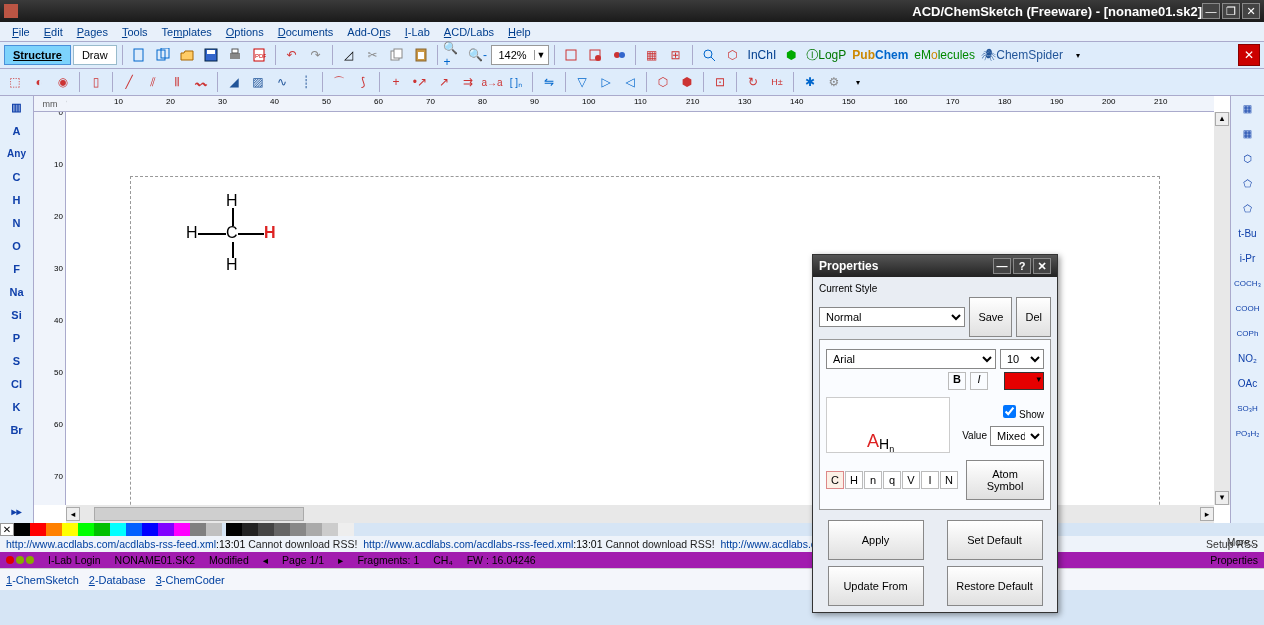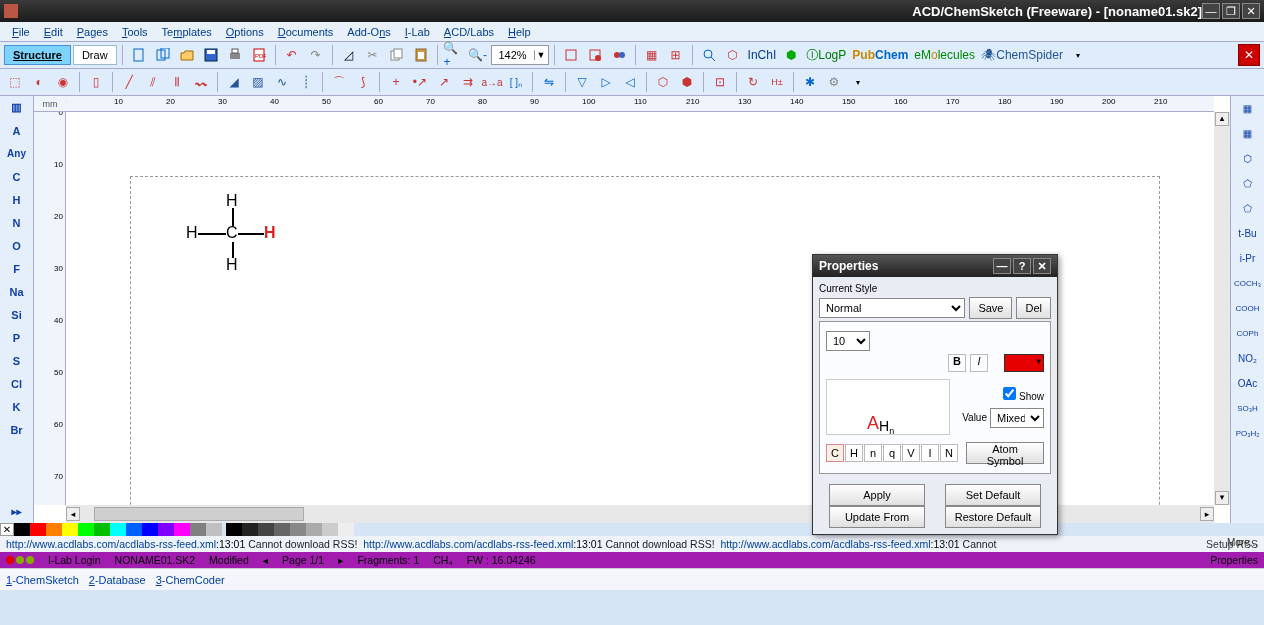--- a/index.html
+++ b/index.html
@@ -64,35 +64,35 @@
 
 
 .props { position: absolute; left: 812px; top: 158px; width: 246px; background: #e9edf3; border: 1px solid #333; box-shadow: 2px 2px 6px rgba(0,0,0,0.4); }
 .props .phdr { background: linear-gradient(#555,#222); color: #fff; height: 22px; display: flex; align-items: center; padding: 0 6px; font-weight: bold; font-size: 12px; }
 .props .phdr .sp { flex: 1; }
 .props .phdr .pbtn { width: 18px; height: 16px; background: #444; border: 1px solid #888; margin-left: 2px; display: flex; align-items: center; justify-content: center; cursor: pointer; font-size: 11px; }
 .props .body { padding: 4px 6px; }
 .props .lbl { font-size: 10px; margin: 2px 0; }
 .props .row { display: flex; gap: 4px; align-items: center; margin: 3px 0; }
 .props select, .props input[type=text] { border: 1px solid #888; background: #fff; font-size: 11px; height: 20px; padding: 0 2px; }
-.props button { border: 1px solid #888; background: linear-gradient(#fff,#e0e0e0); height: 22px; font-size: 11px; cursor: pointer; padding: 0 8px; }
+.props button { border: 1px solid #888; background: linear-gradient(#fff,#e0e0e0); height: 40px; font-size: 11px; cursor: pointer; padding: 0 8px; }
 .props .tabs { display: flex; gap: 2px; margin: 4px 0; }
 .props .tab { border: 1px solid #999; background: #eaeef5; padding: 2px 8px; font-size: 10px; cursor: pointer; }
 .props .tab.active { background: #fff; border-bottom-color: #fff; position: relative; top: 1px; }
 .props .inner { border: 1px solid #999; background: #fafcff; padding: 6px; margin-top: -1px; }
 .props .preview { height: 56px; background: #fff; border: 1px solid #ccc; display: flex; align-items: flex-end; padding-left: 40px; margin: 4px 0; }
 .props .preview .A { color: #d22; font-size: 18px; font-family: Arial; }
 .props .preview .Hn { font-size: 14px; }
 .props .preview .n { font-size: 9px; position: relative; top: 3px; }
 .props .color-sw { width: 40px; height: 18px; background: #e60000; border: 1px solid #333; cursor: pointer; position: relative; }
 .props .color-sw::after { content: "▾"; position: absolute; right: 2px; top: 1px; font-size: 9px; color: #000; }
 .props .letrow { display: flex; gap: 1px; }
 .props .letrow .let { width: 18px; height: 18px; border: 1px solid #bbb; display: flex; align-items: center; justify-content: center; font-size: 11px; cursor: pointer; background: #fff; }
 .props .letrow .let.on { border-color: #d88; background: #fcf0e6; }
-.props .foot { display: flex; padding: 6px; justify-content: space-around; flex-wrap: wrap; }
+.props .foot { display: flex; gap: 6px; padding: 6px; justify-content: space-around; flex-wrap: wrap; }
 .props .foot button { width: 96px; }
 
 
 .colorbar { height: 13px; display: flex; }
 .colorbar .x { width: 14px; display: flex; align-items: center; justify-content: center; font-size: 10px; background: #fff; border: 1px solid #999; }
 .colorbar .c { width: 16px; height: 13px; }
 .more-link { margin-left: auto; padding: 14px 6px; font-size: 10px; color: #333; cursor: pointer; }
 
 
 .rss { height: 16px; background: #eef3fa; display: flex; align-items: center; padding: 0 6px; font-size: 10.5px; overflow: hidden; white-space: nowrap; }
@@ -397,20 +397,21 @@
     </div>
     <div class="body">
       <div class="lbl">Current Style</div>
       <div class="row">
         <select style="flex:1"><option>Normal</option></select>
         <button>Save</button>
         <button>Del</button>
       </div>
       <div class="inner">
         <div class="row">
+          <select style="flex:1"><option>Arial</option></select>
           <select style="width:44px"><option>10</option></select>
         </div>
         <div class="row" style="justify-content:flex-end">
           <div class="let" style="width:18px;height:18px;border:1px solid #bbb;text-align:center;font-weight:bold">B</div>
           <div class="let" style="width:18px;height:18px;border:1px solid #bbb;text-align:center;font-style:italic">I</div>
           <div style="width:8px"></div>
           <div class="color-sw"></div>
         </div>
         <div class="row">
           <div class="preview" style="flex:1">

